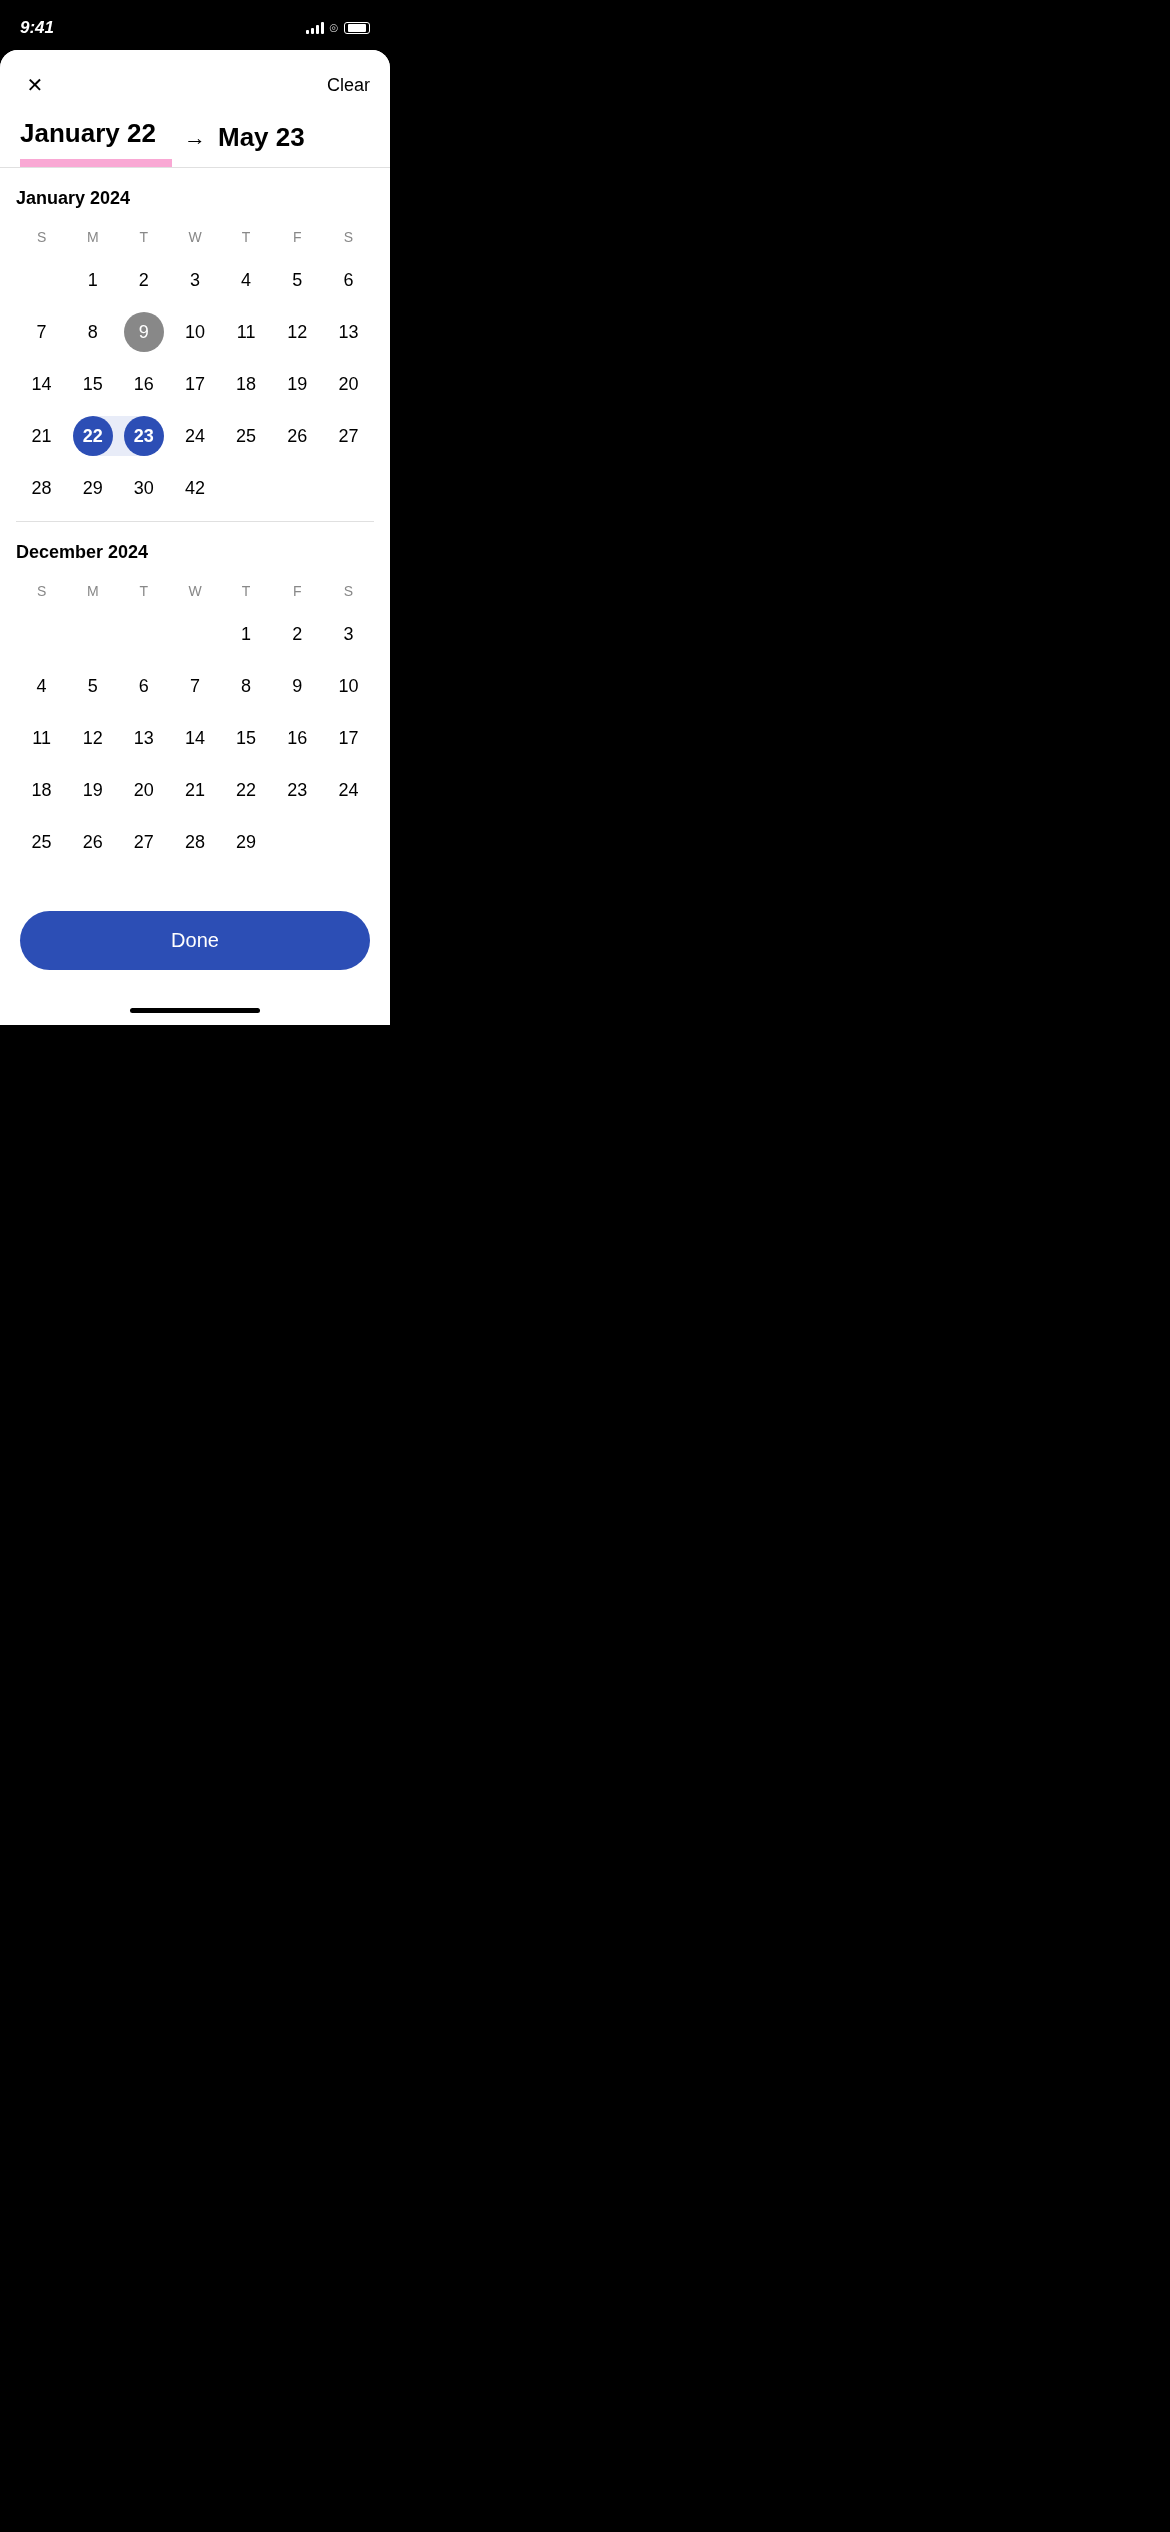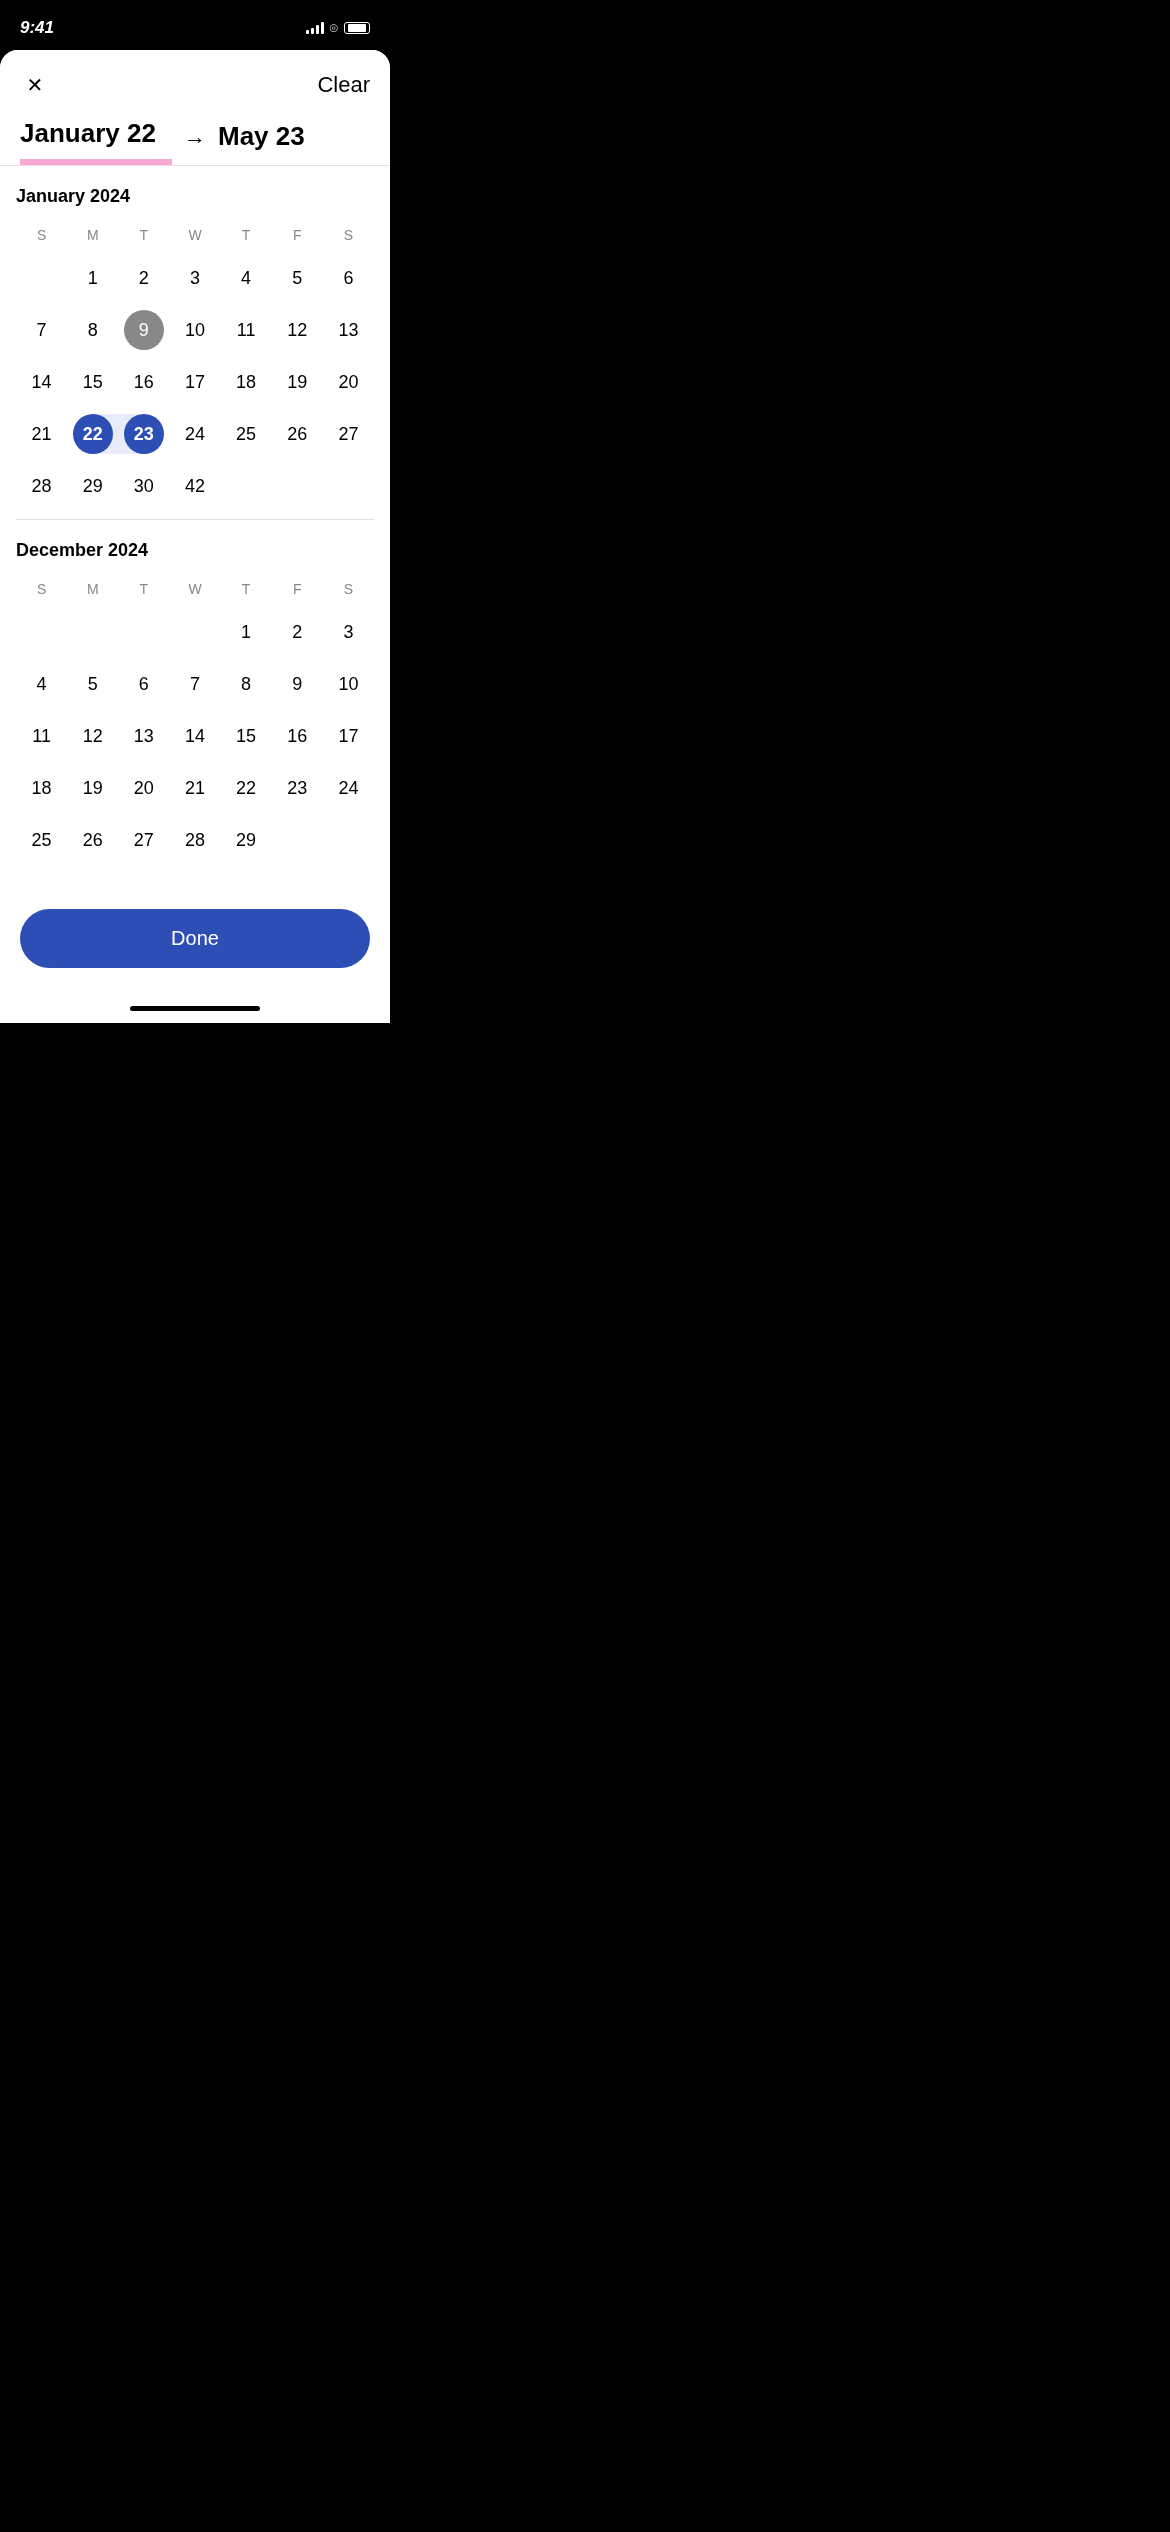--- a/index.html
+++ b/index.html
@@ -79,37 +79,37 @@
       font-size: 20px;
       color: #000;
       cursor: pointer;
       width: 30px;
       height: 30px;
       display: flex;
       align-items: center;
       justify-content: center;
     }
     .clear-btn {
-      font-size: 22px;
+      font-size: 18px;
       color: #000;
       font-weight: 500;
       cursor: pointer;
     }
     .date-selector {
       display: flex;
       align-items: center;
       gap: 12px;
       margin-bottom: 0;
     }
     .date-tab {
       flex: 1;
       padding-bottom: 10px;
     }
     .date-tab.active {
-      border-bottom: 6px solid #f9a8d4;
+      border-bottom: 8px solid #f9a8d4;
     }
     .date-tab-label {
       font-size: 26px;
       font-weight: 700;
       color: #000;
     }
     .arrow-icon {
       font-size: 22px;
       color: #000;
       margin-bottom: 10px;

